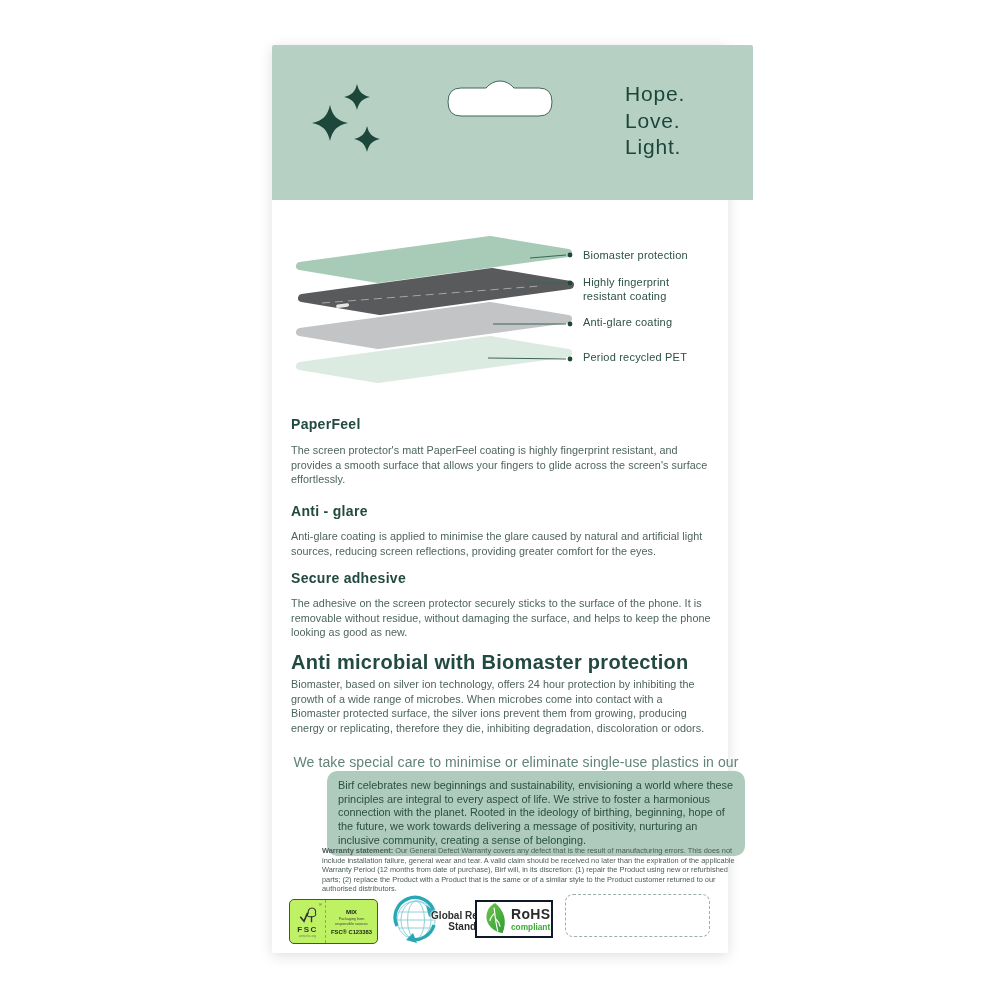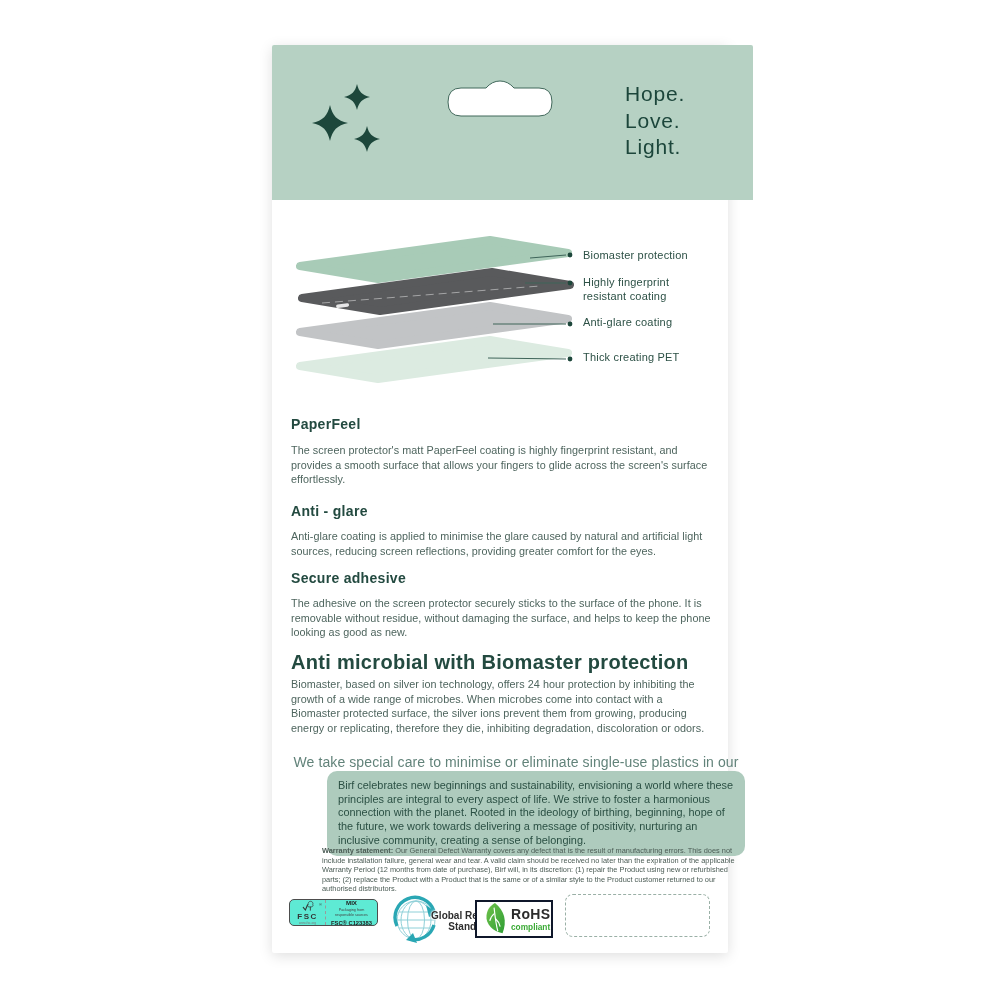--- a/index.html
+++ b/index.html
@@ -15,22 +15,22 @@
   .diagram-svg{position:absolute;left:0;top:180px;}
   .layer-label{position:absolute;color:#2d5146;font-size:11px;line-height:13.5px;letter-spacing:0.2px;}
   .h{position:absolute;left:19px;width:424px;color:#234a40;font-size:14px;font-weight:600;letter-spacing:0.3px;}
   .h-big{font-size:20px;}
   .p{position:absolute;left:19px;width:421px;color:#4e655e;font-size:10.8px;line-height:14.6px;letter-spacing:0.05px;}
   .eco-note{position:absolute;left:16px;top:709px;width:456px;text-align:center;color:#62837a;font-size:14px;letter-spacing:0.1px;}
   .mission-box{position:absolute;left:19px;top:726px;width:418px;box-sizing:border-box;background:#aecbbd;
                border-radius:10px;padding:8px 11px;color:#2b5044;font-size:10.9px;line-height:13.7px;margin-left:36px;}
   .warranty{position:absolute;left:19px;top:801px;width:420px;color:#4a5b54;font-size:7.4px;line-height:9.5px;margin-left:31px;}
   .warranty b{font-weight:700;}
-  .badge-fsc{position:absolute;left:17px;top:854px;width:89px;height:27px;box-sizing:border-box;
-             border:1px solid #4d4d4d;border-radius:5px;background:#5eead4;display:flex;}
+  .badge-fsc{position:absolute;left:17px;top:854px;width:89px;height:45px;box-sizing:border-box;
+             border:1px solid #4d4d4d;border-radius:5px;background:#bef264;display:flex;}
   .fsc-left{width:35px;border-right:1px dashed #9a9a9a;display:flex;flex-direction:column;align-items:center;
             justify-content:center;position:relative;}
   .fsc-brand{font-size:8px;font-weight:700;color:#333;letter-spacing:1.5px;line-height:8px;}
   .fsc-site{font-size:3.2px;color:#777;line-height:4px;}
   .fsc-reg{position:absolute;top:2px;right:3px;font-size:4px;color:#333;}
   .fsc-right{flex:1;display:flex;flex-direction:column;align-items:center;justify-content:center;text-align:center;}
   .fsc-mix{font-size:6.2px;font-weight:700;color:#222;line-height:7px;}
   .fsc-desc{font-size:3.7px;color:#444;line-height:4.6px;width:40px;margin-top:2px;}
   .fsc-code{font-size:5.8px;font-weight:700;color:#222;margin-top:3px;}
   .grs{position:absolute;left:118px;top:849px;width:52px;height:52px;}
@@ -84,21 +84,21 @@
       <g fill="#1d473b">
         <circle cx="298" cy="30" r="2.4"></circle>
         <circle cx="298" cy="58" r="2.4"></circle>
         <circle cx="298" cy="99" r="2.4"></circle>
         <circle cx="298" cy="134" r="2.4"></circle>
       </g>
     </svg>
     <div class="layer-label" style="left:311px;top:204px;">Biomaster protection</div>
     <div class="layer-label" style="left:311px;top:231px;width:108px;">Highly fingerprint resistant coating</div>
     <div class="layer-label" style="left:311px;top:271px;">Anti-glare coating</div>
-    <div class="layer-label" style="left:311px;top:306px;">Thick creating PET</div>
+    <div class="layer-label" style="left:311px;top:306px;">Period recycled PET</div>
 
     <div class="h" style="top:371px;">PaperFeel</div>
     <div class="p" style="top:398px;">The screen protector's matt PaperFeel coating is highly fingerprint resistant, and provides a smooth surface that allows your fingers to glide across the screen's surface effortlessly.</div>
 
     <div class="h" style="top:458px;">Anti - glare</div>
     <div class="p" style="top:484px;">Anti-glare coating is applied to minimise the glare caused by natural and artificial light sources, reducing screen reflections, providing greater comfort for the eyes.</div>
 
     <div class="h" style="top:525px;">Secure adhesive</div>
     <div class="p" style="top:551px;">The adhesive on the screen protector securely sticks to the surface of the phone. It is removable without residue, without damaging the surface, and helps to keep the phone looking as good as new.</div>
 

